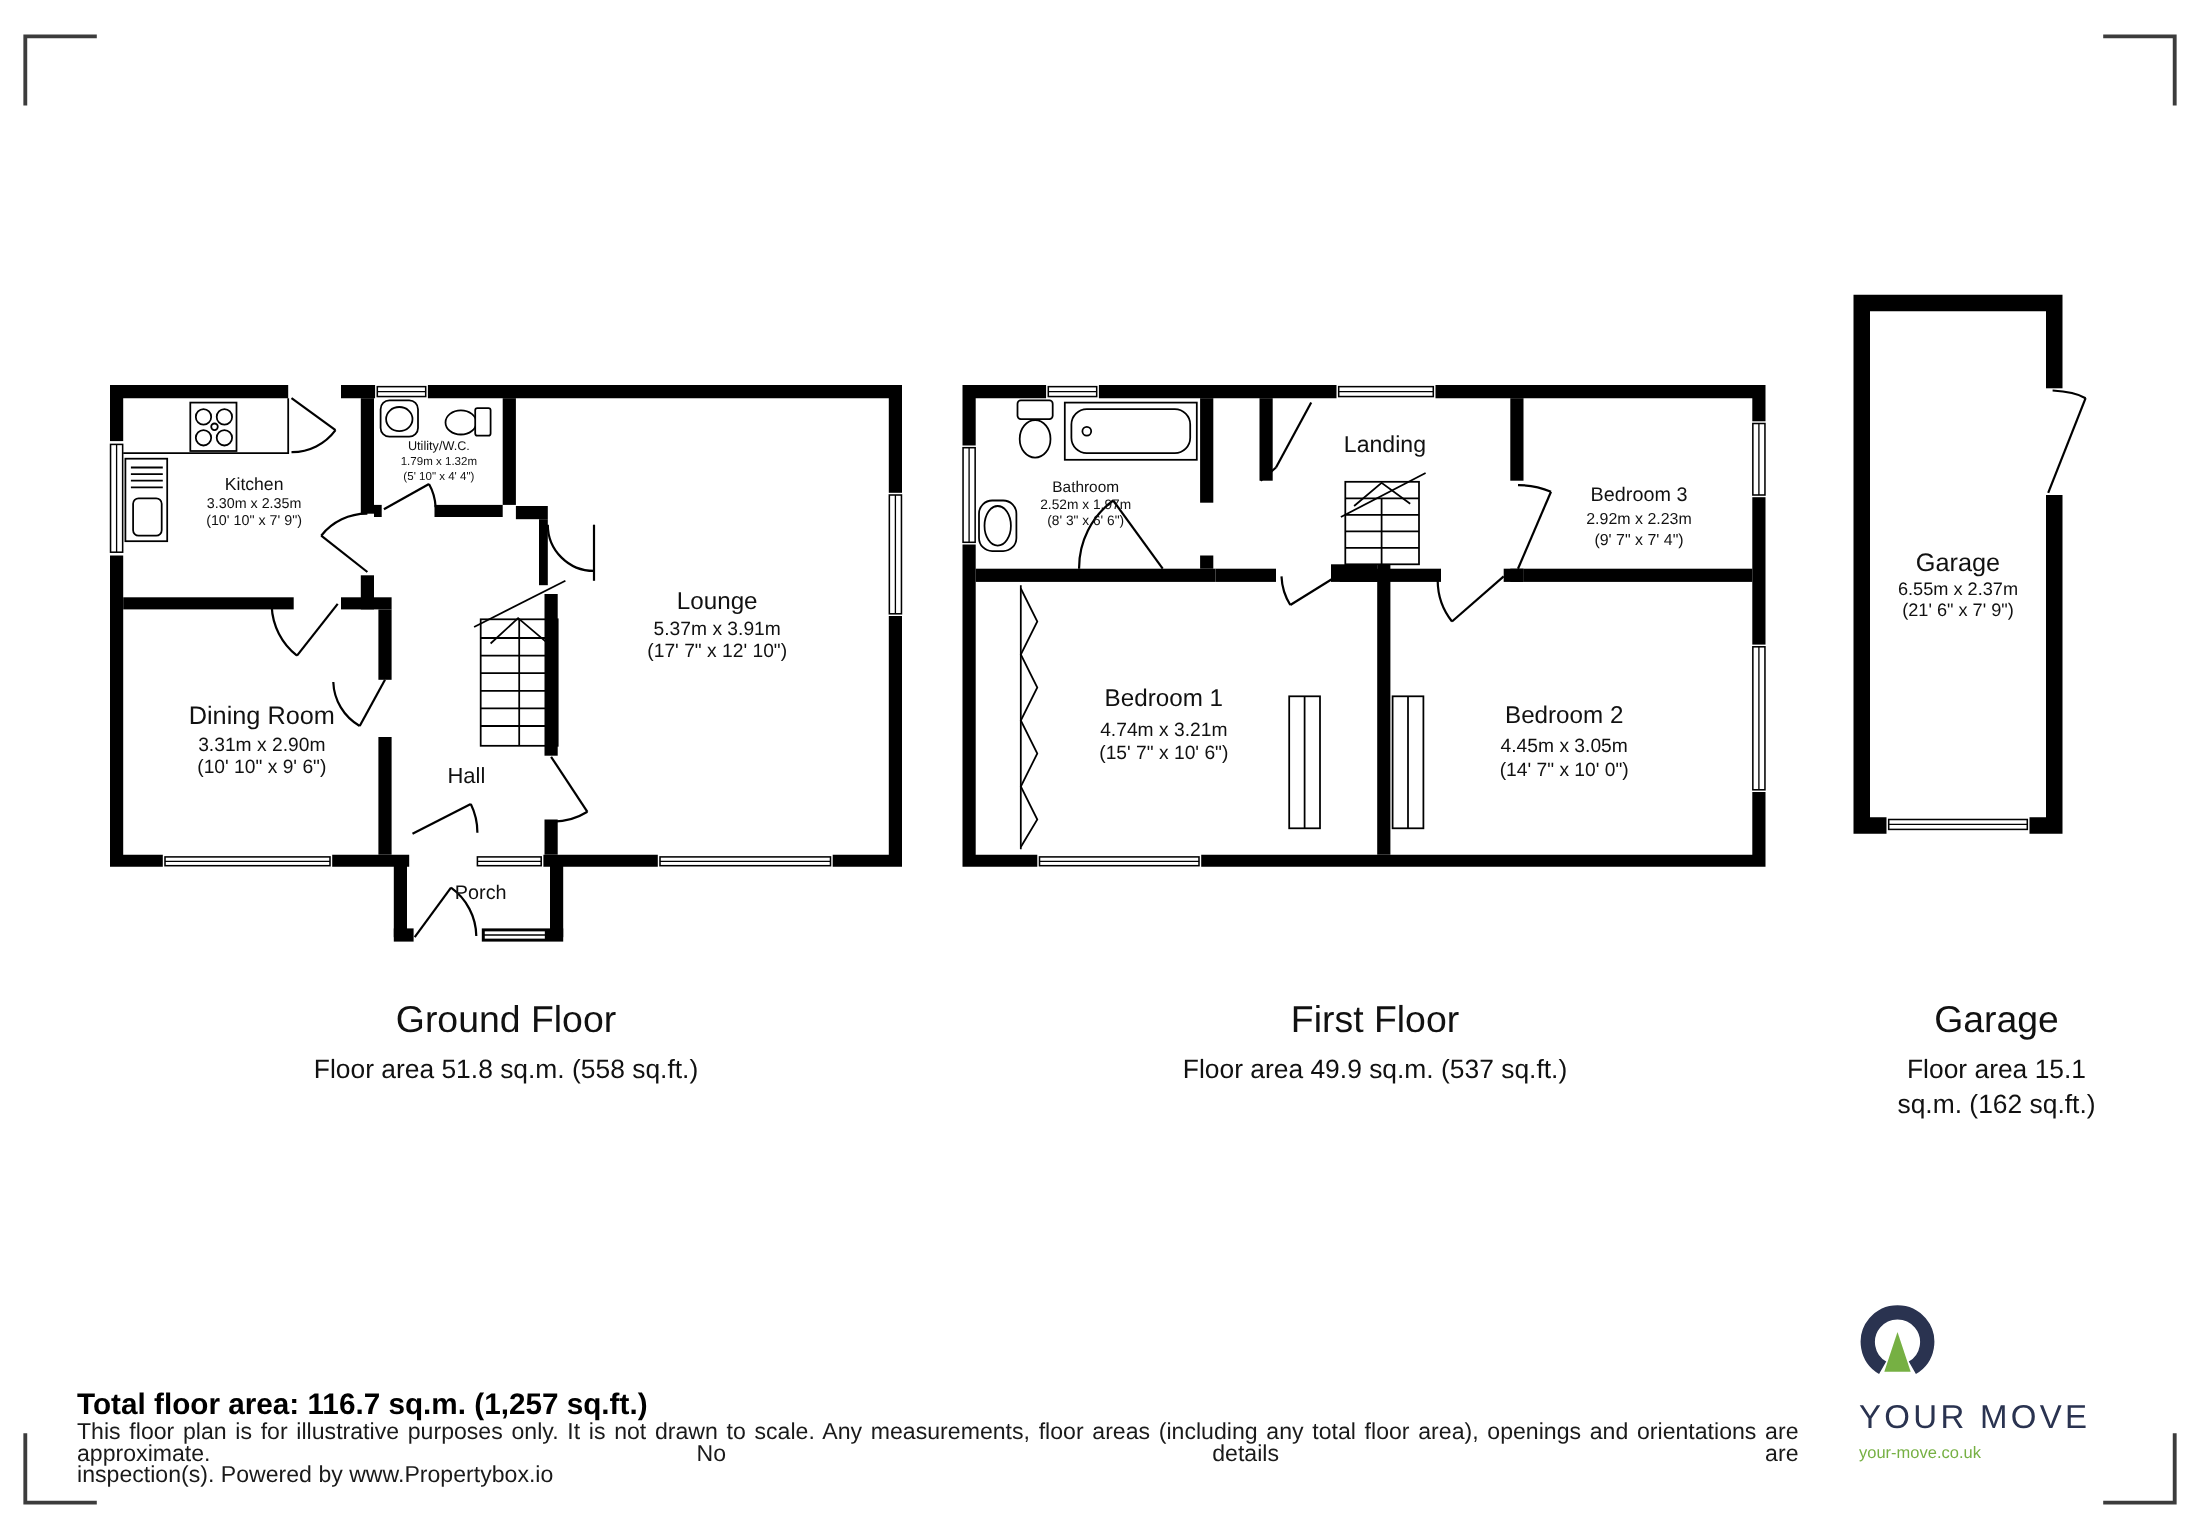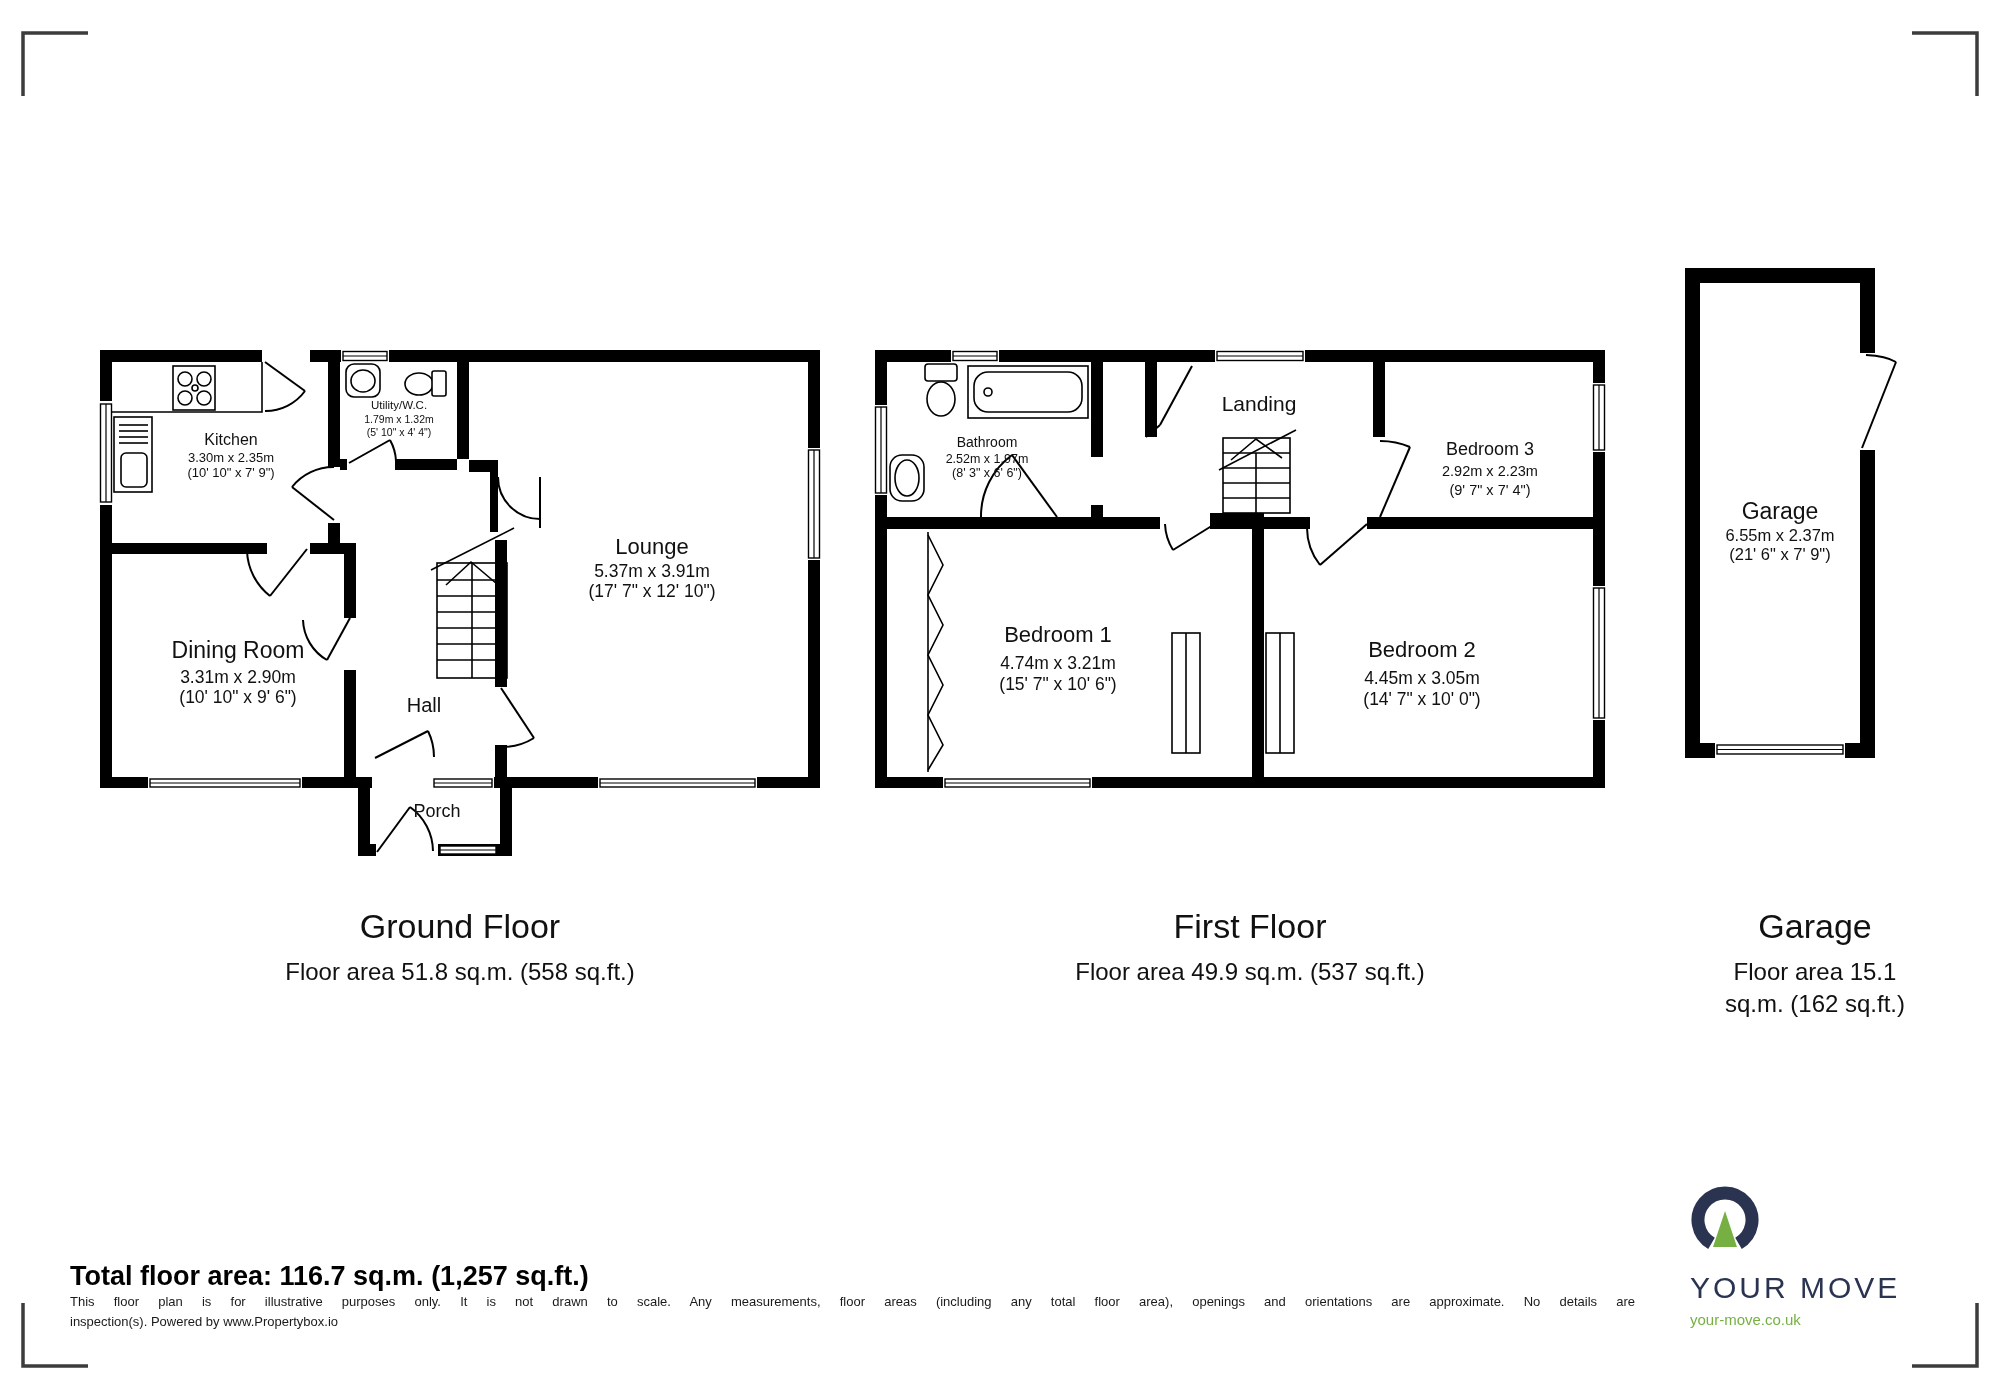--- a/index.html
+++ b/index.html
@@ -24,21 +24,21 @@
   .dim-md{font-size:13px;}
   .dim-b3{font-size:14.5px;}
   .dim-sm{font-size:10.5px;}
   .dim-bath{font-size:12.5px;}
   .title{font-size:34px;}
   .subtitle{font-size:24px;}
   .garage-rm{font-size:23px;}
   .garage-dim{font-size:16.5px;}
   .mark{fill:none;stroke:#3c3c3c;stroke-width:3.5;}
   #total-area{position:absolute;left:70px;top:1246px;font-size:27px;font-weight:bold;color:#000000;margin-top:15px;}
-  #disclaimer{position:absolute;left:70px;top:1292px;width:1565px;font-size:13px;
+  #disclaimer{position:absolute;left:70px;top:1292px;width:1565px;font-size:21px;
               line-height:19.5px;color:#1a1a1a;}
   .dline{display:block;text-align:justify;text-align-last:justify;}
   .dline.last{text-align:right;text-align-last:left;}
   #brand{position:absolute;left:1690px;top:1185px;width:250px;text-align:left;}
   #brand-name{font-size:30px;letter-spacing:3px;color:#2a3350;margin-top:4px;}
   #brand-url{font-size:15px;font-weight:normal;color:#76b043;margin-top:6px;}
 </style>
 </head>
 <body>
 

